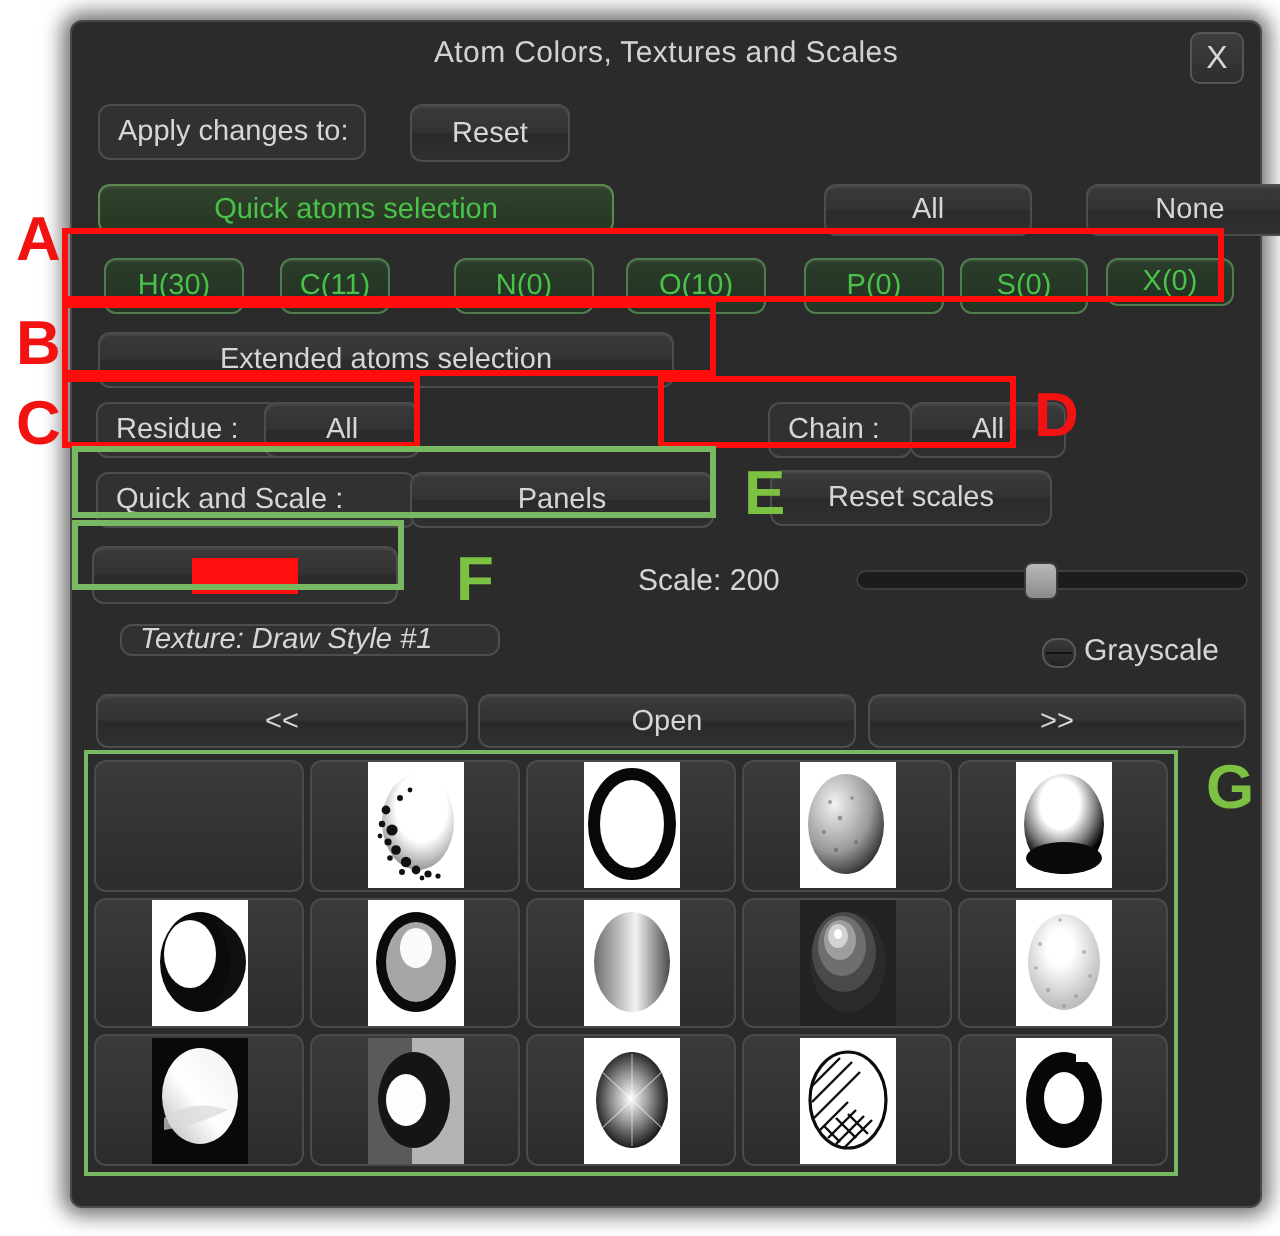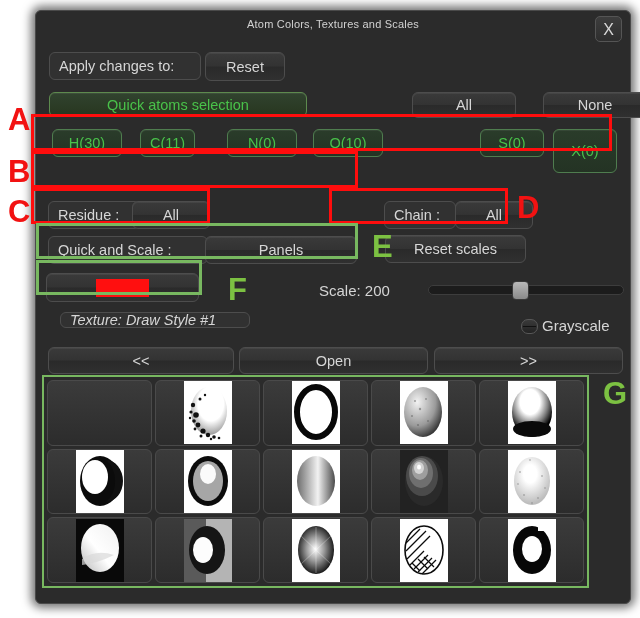--- a/index.html
+++ b/index.html
@@ -34,21 +34,21 @@
 
   .titlebar {
     position: relative;
     height: 34px;
   }
   .title-text {
     position: absolute;
     left: 0; right: 0; top: 7px;
     text-align: center;
     color: #d2d2d2;
-    font-size: 11px;
+    font-size: 15px;
     letter-spacing: 0.2px;
   }
   .close-btn {
     position: absolute;
     right: 8px;
     top: 5px;
     width: 27px;
     height: 26px;
     border-radius: 5px;
     background: linear-gradient(#3d3d3d, #2e2e2e);
@@ -203,34 +203,36 @@
 
 <div id="root">
 
   <div class="window">
 
     <div class="titlebar">
       <div class="title-text">Atom Colors, Textures and Scales</div>
       <div class="close-btn">X</div>
     </div>
 
-    <div class="row btn flat label-left" style="left:13px; top:41px; width:152px; height:28px;">Apply changes to:</div>
+    <div class="row btn flat label-left" style="left:13px; top:41px; width:134px; height:28px;">Apply changes to:</div>
     <div class="row btn" style="left:169px; top:41px; width:80px; height:29px;">Reset</div>
 
     <div class="row btn greenhdr" style="left:13px; top:81px; width:258px; height:25px;">Quick atoms selection</div>
     <div class="row btn" style="left:376px; top:81px; width:104px; height:26px;">All</div>
     <div class="row btn" style="left:487px; top:81px; width:104px; height:26px;margin-left:20px;">None</div>
 
     <div class="row btn green" style="left:16px; top:118px; width:70px; height:28px;">H(30)</div>
     <div class="row btn green" style="left:104px; top:118px; width:55px; height:28px;">C(11)</div>
     <div class="row btn green" style="left:191px; top:118px; width:70px; height:28px;">N(0)</div>
     <div class="row btn green" style="left:277px; top:118px; width:70px; height:28px;">O(10)</div>
+    <div class="row btn green" style="left:366px; top:118px; width:70px; height:28px;">P(0)</div>
     <div class="row btn green" style="left:444px; top:118px; width:64px; height:28px;">S(0)</div>
-    <div class="row btn green" style="left:517px; top:118px; width:64px; height:44px;">X(0)</div>
-
+    <div class="row btn green" style="left:517px; top:118px; width:64px; height:24px;">X(0)</div>
+
+    <div class="row btn" style="left:13px; top:155px; width:288px; height:28px;">Extended atoms selection</div>
 
     <div class="row btn flat label-left" style="left:12px; top:190px; width:92px; height:28px;">Residue :</div>
     <div class="row btn" style="left:96px; top:190px; width:78px; height:28px;">All</div>
     <div class="row btn flat label-left" style="left:348px; top:190px; width:72px; height:28px;">Chain :</div>
     <div class="row btn" style="left:419px; top:190px; width:78px; height:28px;">All</div>
 
     <div class="row btn flat label-left" style="left:12px; top:225px; width:160px; height:28px;">Quick and Scale :</div>
     <div class="row btn" style="left:169px; top:225px; width:152px; height:28px;">Panels</div>
     <div class="row btn" style="left:349px; top:224px; width:141px; height:28px;">Reset scales</div>
 

